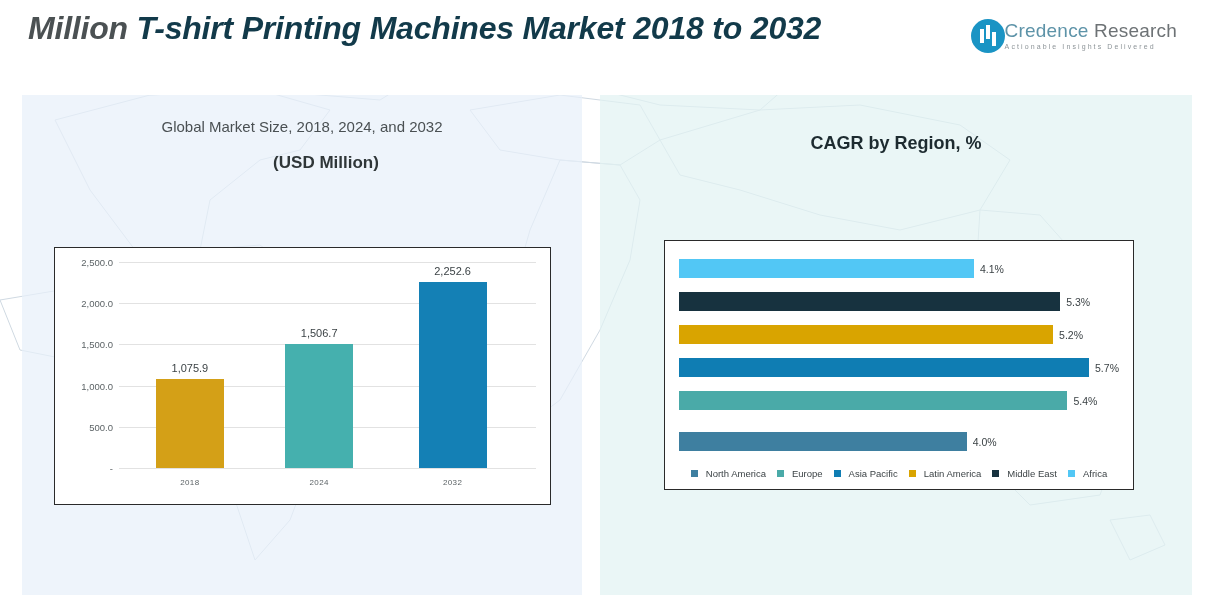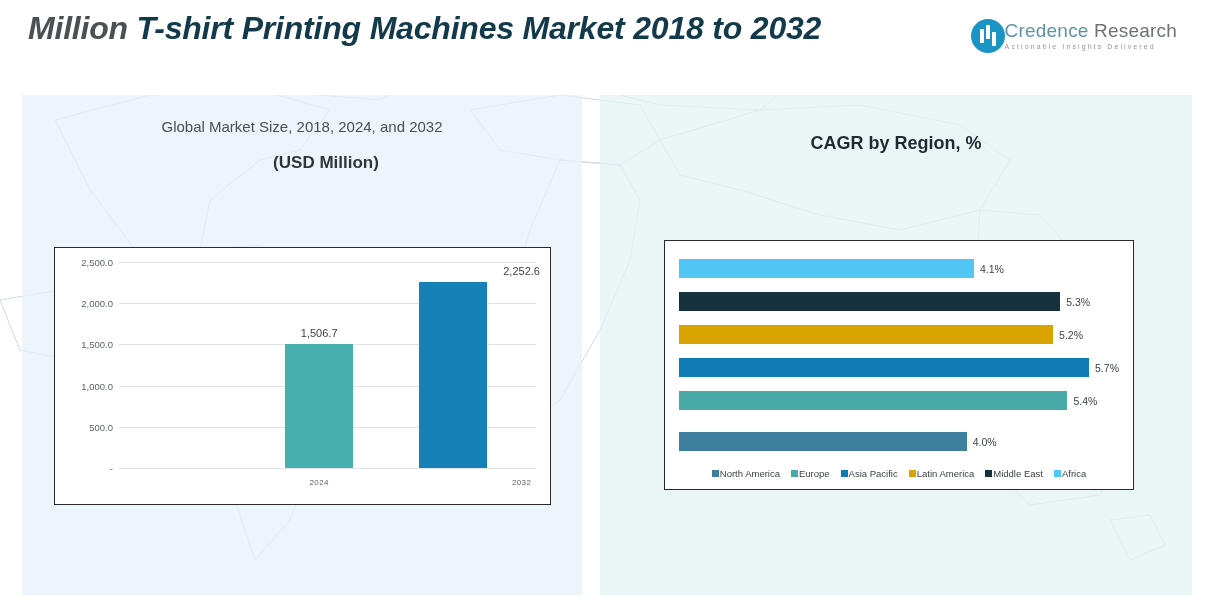--- a/index.html
+++ b/index.html
@@ -222,21 +222,21 @@
     bottom: 10px;
     display: flex;
     justify-content: center;
     align-items: center;
     gap: 11px;
     flex-wrap: nowrap;
   }
   .legend-item {
     display: flex;
     align-items: center;
-    gap: 1px;
+    gap: 8px;
     font-size: 9.5px;
     color: #3c4346;
     white-space: nowrap;
   }
   .legend-swatch {
     width: 7px; height: 7px;
     flex: none;
   }
 </style>
 </head>
@@ -282,26 +282,31 @@
         <div class="gridline" style="top: 164.8px;"></div>
         <div class="ytick" style="top: 164.8px;">500.0</div>
         <div class="gridline" style="top: 123.6px;"></div>
         <div class="ytick" style="top: 123.6px;">1,000.0</div>
         <div class="gridline" style="top: 82.4px;"></div>
         <div class="ytick" style="top: 82.4px;">1,500.0</div>
         <div class="gridline" style="top: 41.2px;"></div>
         <div class="ytick" style="top: 41.2px;">2,000.0</div>
         <div class="gridline" style="top: 0px;"></div>
         <div class="ytick" style="top: 0px;">2,500.0</div>
+        <div class="bar-col" style="left: 36.89px; height: 206px;">
+          <div class="bar" style="height: 88.6542px; background: rgb(212, 160, 23);"></div>
+          <div class="bar-value" style="bottom: 93.6542px;">1,075.9</div>
+          <div class="xtick">2018</div>
+        </div>
         <div class="bar-col" style="left: 166.16px; height: 206px;">
           <div class="bar" style="height: 124.152px; background: rgb(69, 176, 174);"></div>
           <div class="bar-value" style="bottom: 129.152px;">1,506.7</div>
           <div class="xtick">2024</div>
         </div>
-        <div class="bar-col" style="left: 299.6px; height: 206px; padding-left: 46px;">
+        <div class="bar-col" style="left: 299.6px; height: 206px;">
           <div class="bar" style="height: 185.614px; background: rgb(20, 128, 181);"></div>
           <div class="bar-value" style="bottom: 190.614px;">2,252.6</div>
           <div class="xtick">2032</div>
         </div>
       </div>
   </div>
 </div>
 
 <div id="panel-right">
   <div class="panel-title" id="right-title">CAGR by Region, %</div>

